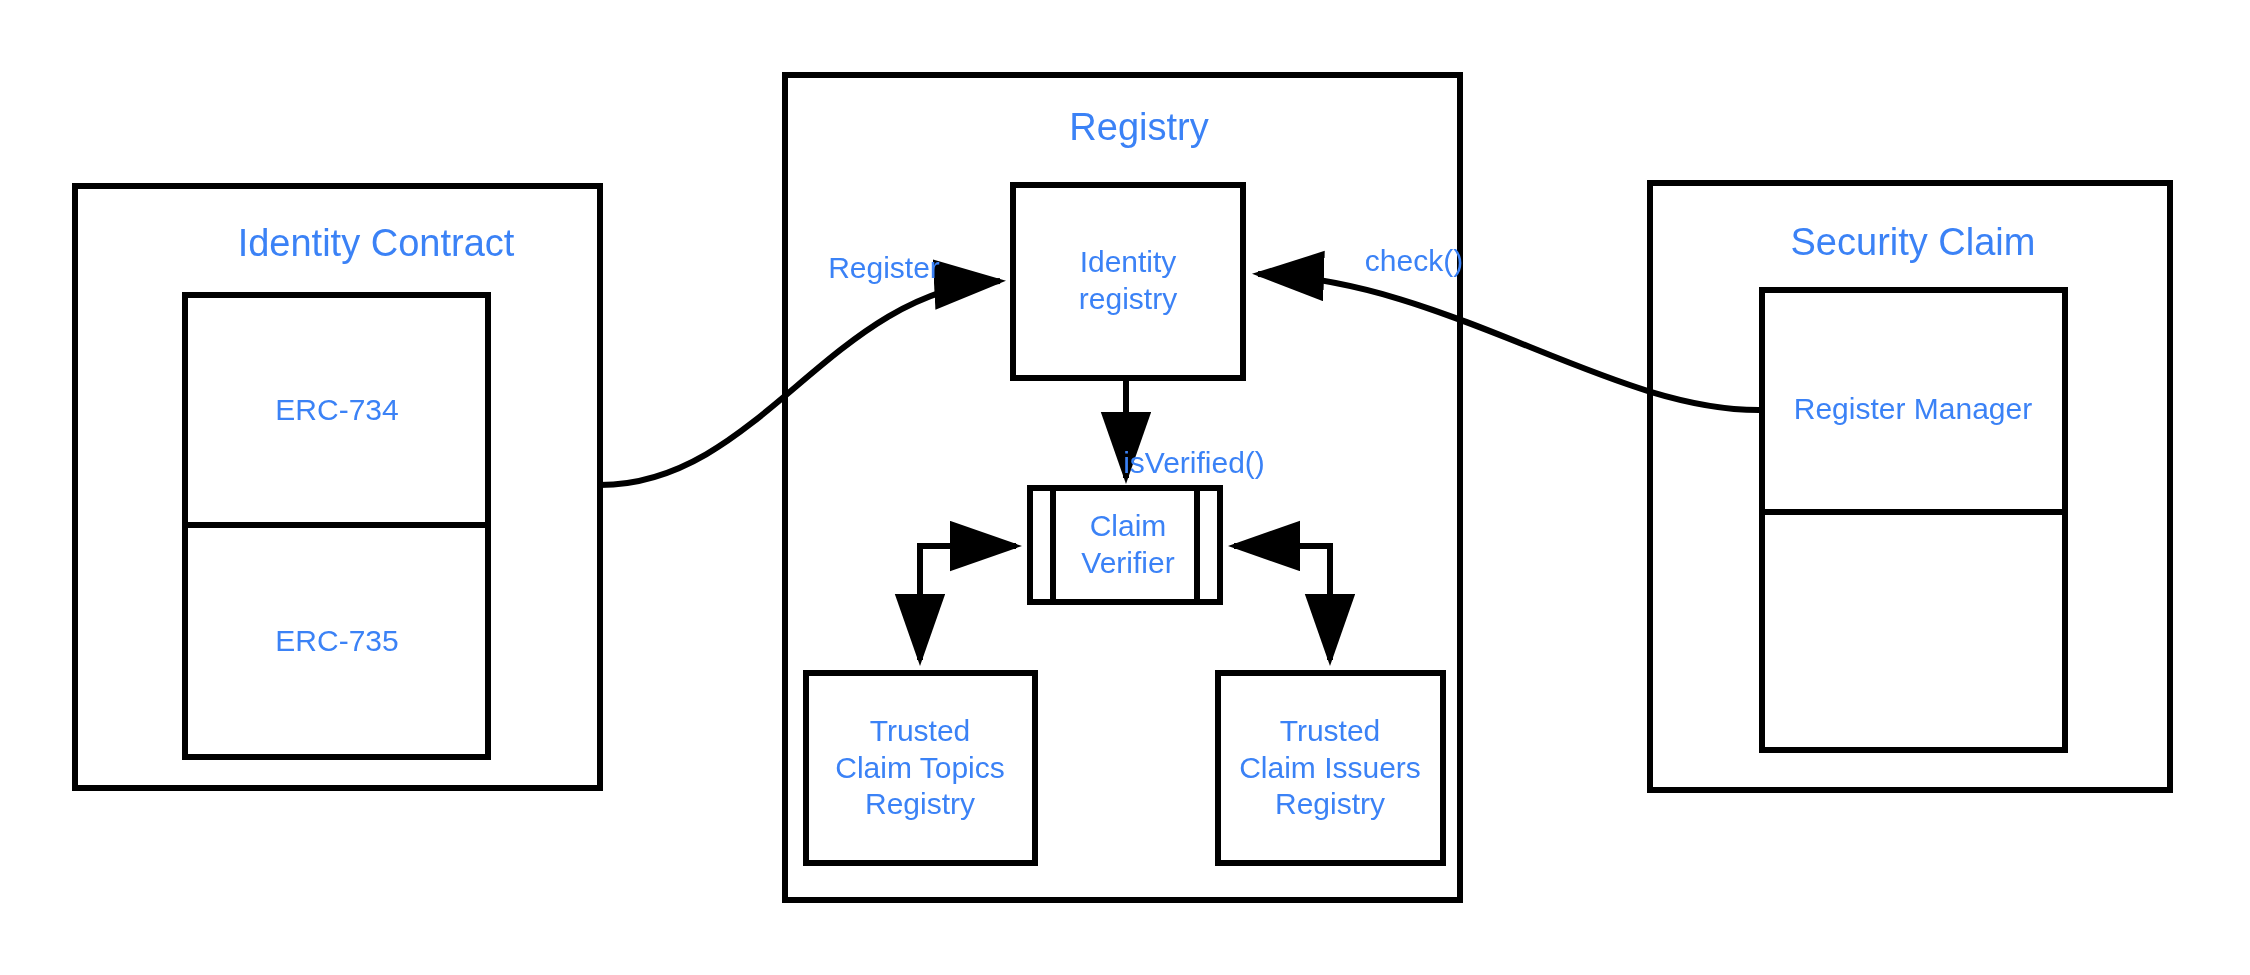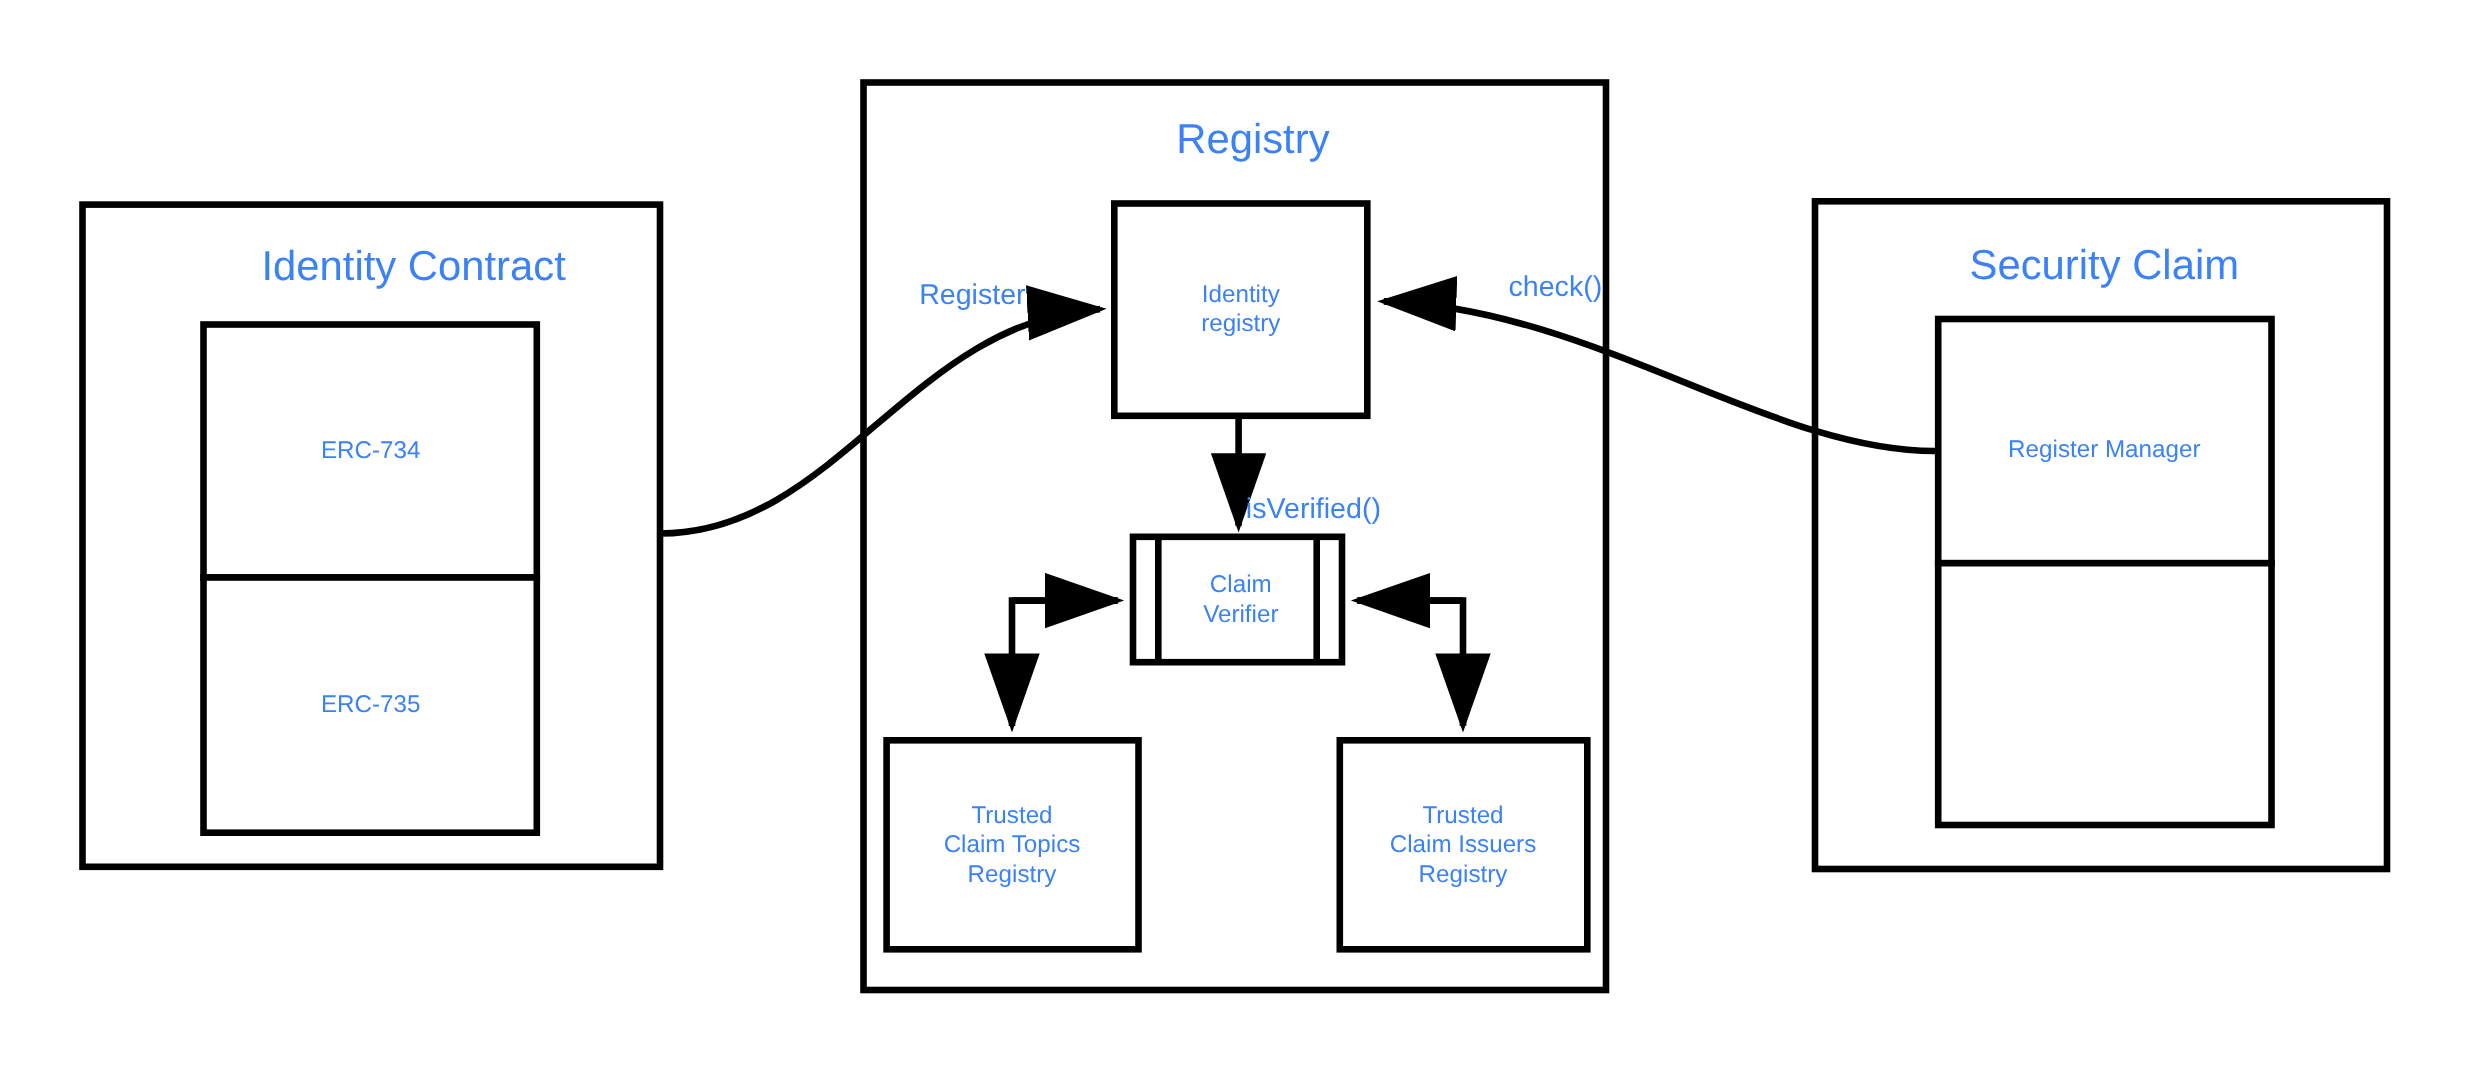--- a/index.html
+++ b/index.html
@@ -27,24 +27,24 @@
     position: absolute;
     white-space: pre;
     line-height: 1.22;
     text-align: center;
     color: #3b82f6;
   }
   .container-title {
     font-size: 38px;
   }
   .node-text {
-    font-size: 22px;
+    font-size: 30px;
   }
   .edge-text {
-    font-size: 26px;
+    font-size: 30px;
   }
   .ctr {
     transform: translate(-50%, -50%);
   }
 </style>
 </head>
 <body>
 
 <div id="stage">
 

